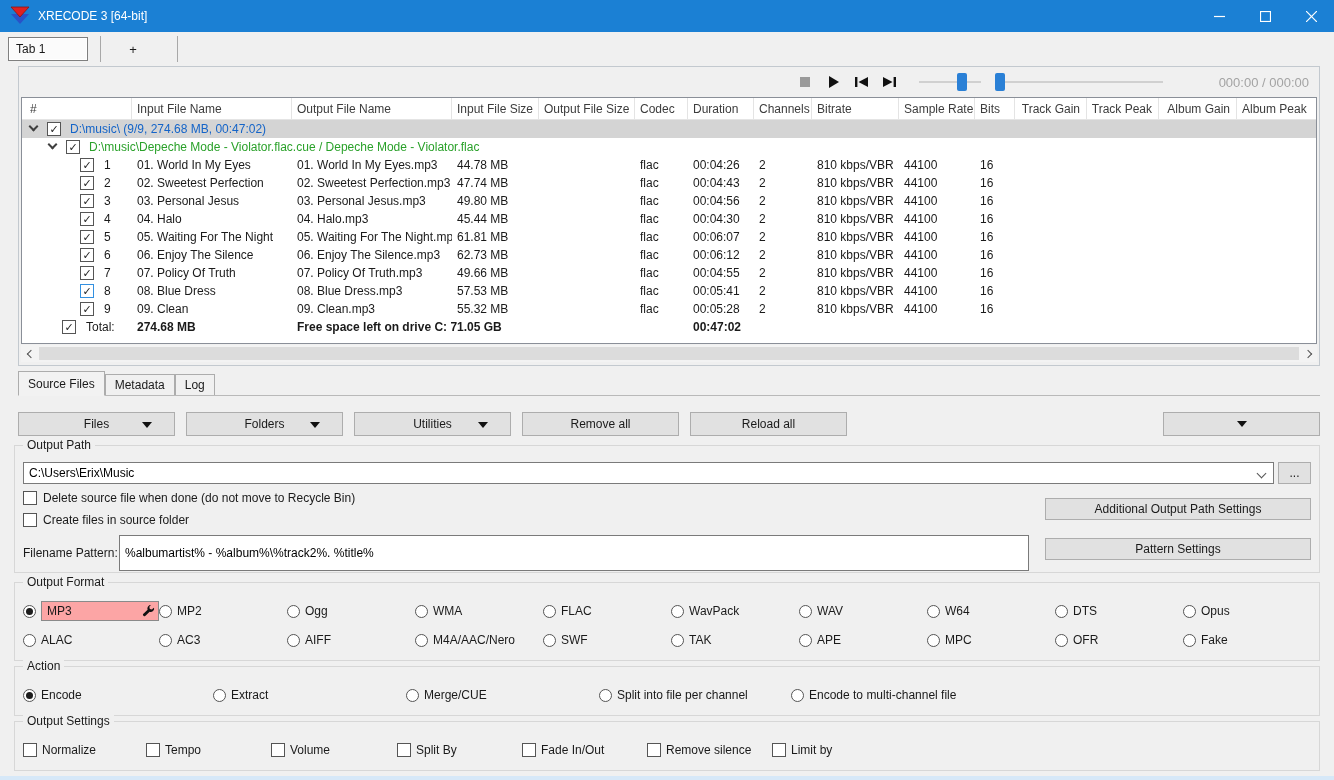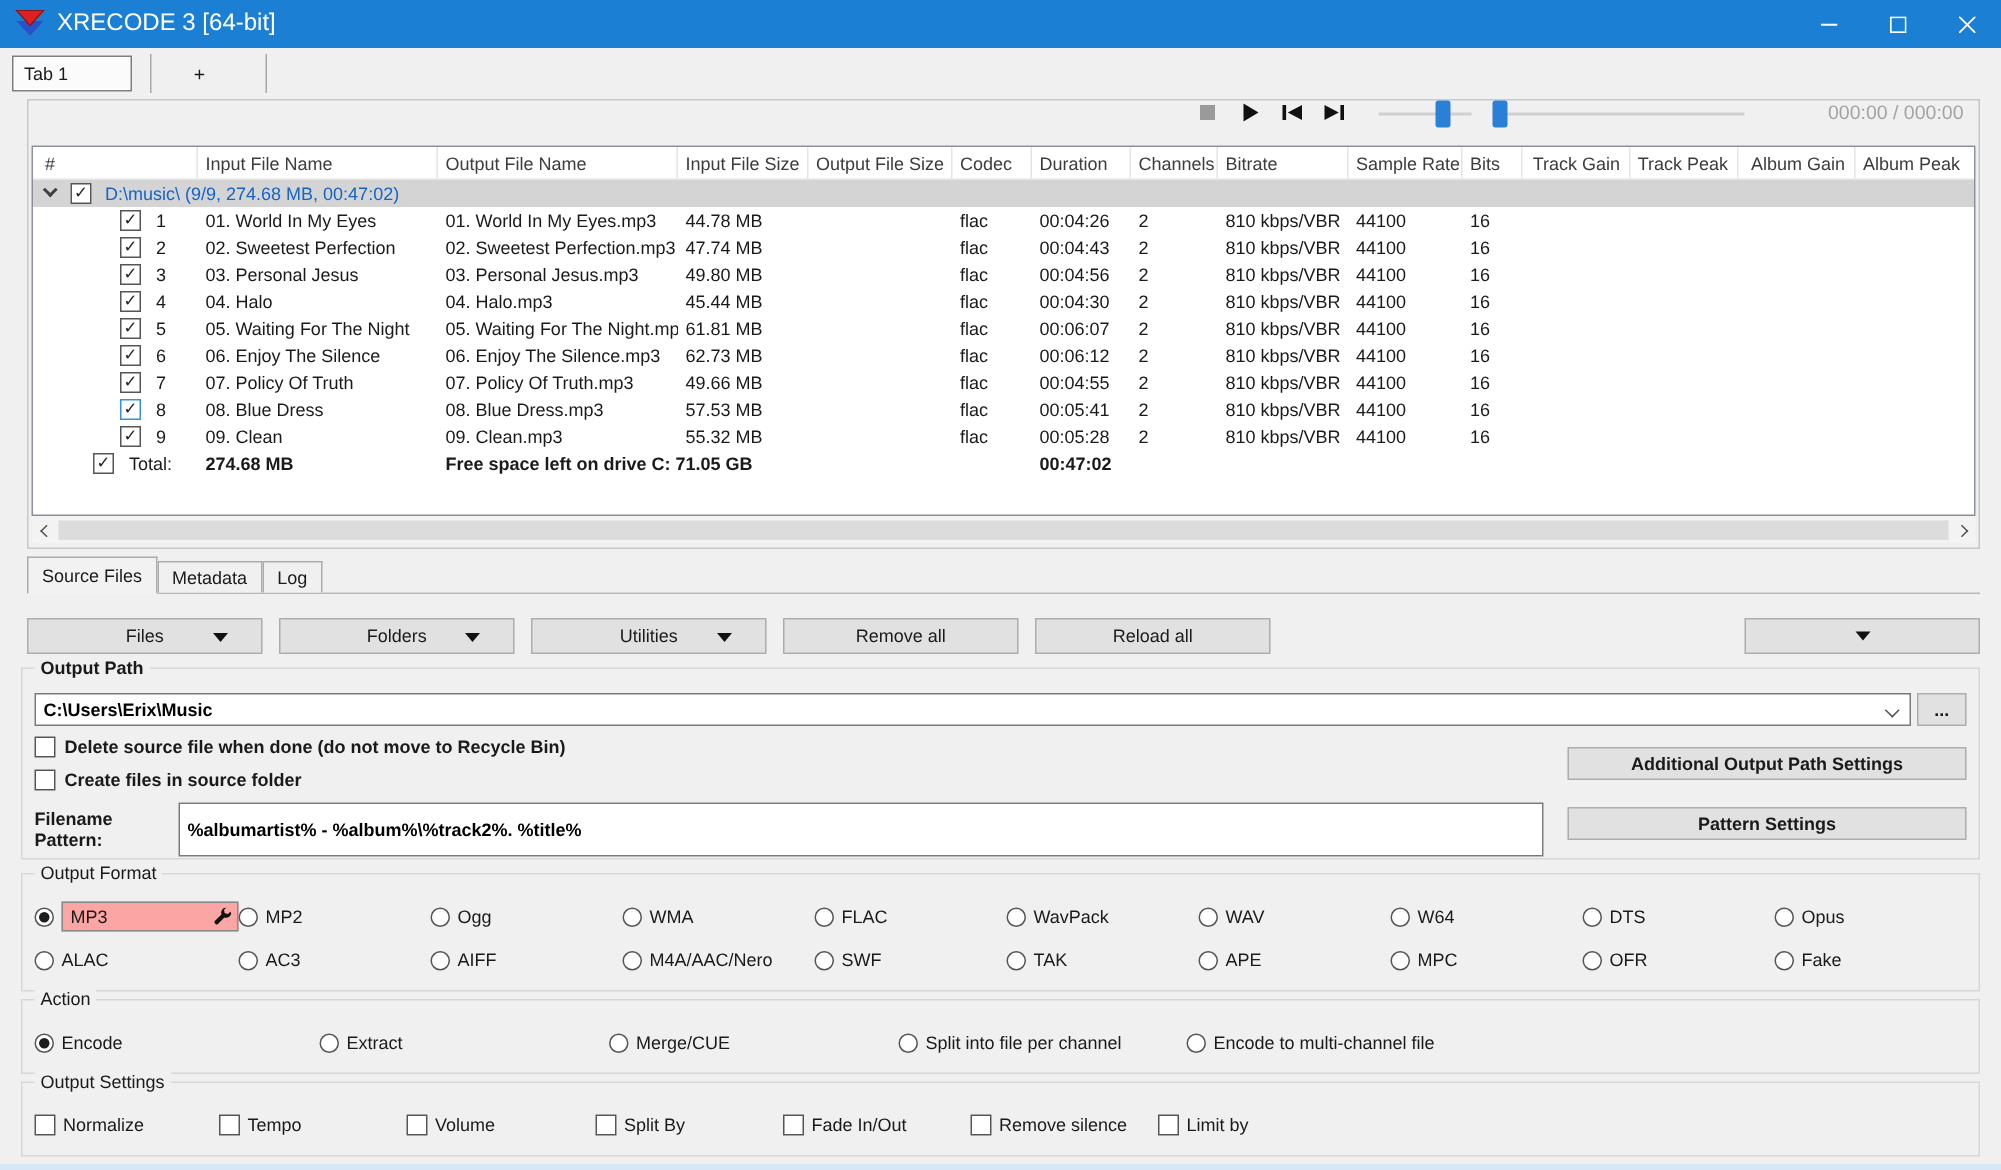--- a/index.html
+++ b/index.html
@@ -5,32 +5,32 @@
   * { box-sizing: border-box; margin: 0; padding: 0; }
   html,body { width:1334px; height:780px; }
   body {
     font-family: "Liberation Sans", "DejaVu Sans", sans-serif;
     font-size: 12px; color:#1a1a1a; background:#f0f0f0;
     position:relative; overflow:hidden;
   }
   
   .titlebar { height:32px; background:#1b80d4; display:flex; align-items:center; color:#fff; }
   .app-icon { width:24px; height:24px; margin:0 6px 0 8px; }
-  .title-text { font-size:16px;text-align:center; }
+  .title-text { font-size:12px;text-align:center; }
   .win-controls { margin-left:auto; display:flex; height:100%; }
   .wbtn { width:46px; height:100%; display:flex; align-items:center; justify-content:center; cursor:default; }
   .wbtn svg { stroke:#fff; fill:none; stroke-width:1.2; }
   
   .tabstrip { height:34px; display:flex; align-items:center; padding-left:8px; }
   .doc-tab { width:80px; height:24px; border:1px solid #7f7f7f; box-shadow:inset 0 0 0 1px #fff; background:#fbfbfb; display:flex; align-items:center; padding-left:7px; }
   .vsep { width:1px; height:26px; background:#a8a8a8; margin:0 0 0 12px; }
   .addtab { width:40px; text-align:center; font-size:13px; margin-left:12px; margin-right:12px; }
   
   .panel { margin:0 14px 0 18px; width:1302px; height:300px; border:1px solid #c3c9cf; background:#f0f0f0; }
-  .player-row { height:30px; display:flex; align-items:flex-start; justify-content:flex-end; padding-right:10px; gap:8px; }
+  .player-row { height:30px; display:flex; align-items:center; justify-content:flex-end; padding-right:10px; gap:8px; }
   .pbtn { width:20px; height:16px; display:flex; align-items:center; justify-content:center; }
   .slider { position:relative; height:18px; }
   .slider .track { position:absolute; top:8px; left:0; right:0; height:2px; background:#d0d0d0; }
   .slider .thumb { position:absolute; top:0; width:10px; height:18px; background:#2a80d6; border-radius:2px; }
   .vol-slider { width:62px; margin-left:12px; }
   .seek-slider { width:168px; margin-left:6px; }
   .time-label { color:#a3a3a3; font-size:13px; margin-left:28px; min-width:110px; text-align:right; }
   
   .ftable { margin:0 2px; width:1296px; height:247px; border:1px solid #8a8f98; background:#fff; overflow:hidden; }
   .grid-row { display:grid; grid-template-columns:110px 160px 160px 87px 96px 53px 66px 58px 87px 76px 40px 72px 72px 78px 80px; }
@@ -65,21 +65,21 @@
   
   .btn { background:#e1e1e1; border:1px solid #adadad; height:24px; display:flex; align-items:center; justify-content:center; white-space:nowrap; }
   .btn-row { margin:5px 14px 0 18px; display:flex; gap:11px; }
   .btn-row .btn { width:157px; position:relative; }
   .dd-caret { width:0; height:0; border-left:5px solid transparent; border-right:5px solid transparent; border-top:6px solid #111; position:absolute; right:22px; top:9px; }
   .mini-dd { width:33px; margin-left:auto; }
   .mini-dd .dd-caret { position:static; margin:0; }
   
   .gbox { margin:9px 14px 0; border:1px solid #d7d7d7; position:relative; padding:12px 8px 8px; }
   .gbox > .glabel { position:absolute; top:-8px; left:8px; background:#f0f0f0; padding:0 4px; }
-  .gb-path { height:128px; padding-top:16px;font-weight:bold; }
+  .gb-path { height:128px; padding-top:16px; }
   .path-row { display:flex; align-items:center; gap:4px; }
   .combo { flex:1; height:22px; border:1px solid #7a7a7a; background:#fff; position:relative; display:flex; align-items:center; }
   .combo input { border:none; outline:none; width:100%; height:100%; padding:0 24px 0 5px; font:inherit; background:transparent; }
   .combo .cchev { position:absolute; right:8px; top:7px; width:7px; height:7px; border-right:1.5px solid #555; border-bottom:1.5px solid #555; transform:rotate(45deg); }
   .browse-btn { width:33px; height:22px; }
   .check-line { display:flex; align-items:center; gap:6px; margin-top:5px; height:17px; }
   .side-btn { position:absolute; right:8px; width:266px; height:22px; }
   .addl-btn { top:52px; }
   .pattern-row { display:flex; align-items:center; margin-top:7px; }
   .pattern-row .plabel { width:96px; }
@@ -197,20 +197,25 @@
       <div class="hcell ra">Album Gain</div>
       <div class="hcell">Album Peak</div>
     </div>
 
     <div class="group-row group1">
       <span style="margin-left:8px" class="chev"></span>
       <span class="cb checked" style="margin-left:10px"></span>
       <span style="margin-left:9px">D:\music\ (9/9, 274.68 MB, 00:47:02)</span>
     </div>
 
+    <div class="group-row group2">
+      <span style="margin-left:27px" class="chev"></span>
+      <span class="cb checked" style="margin-left:10px"></span>
+      <span style="margin-left:9px">D:\music\Depeche Mode - Violator.flac.cue / Depeche Mode - Violator.flac</span>
+    </div>
 
     <div>
 
         <div class="grid-row trow">
           <div class="c c0">
             <span class="cb checked" style="margin-left:58px"></span>
             <span class="rnum">1</span>
           </div>
           <div class="c">01. World In My Eyes</div>
           <div class="c">01. World In My Eyes.mp3</div>

